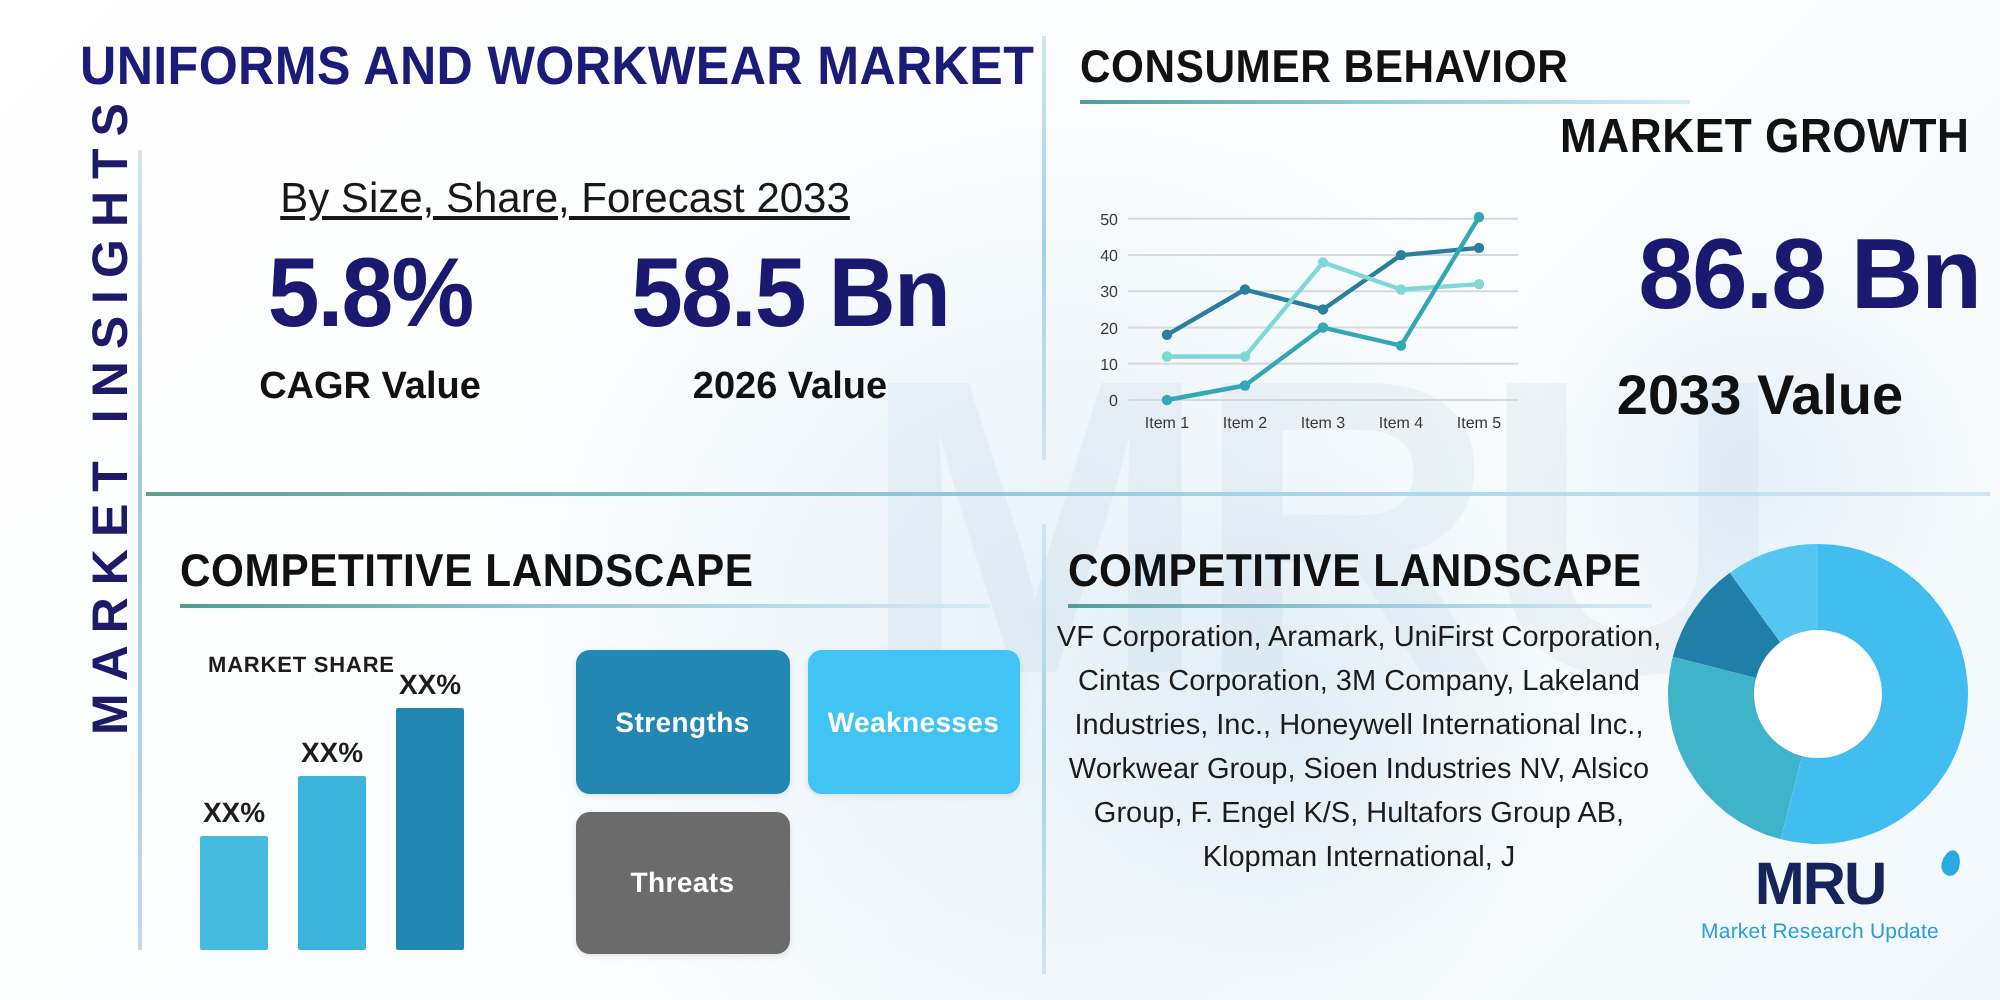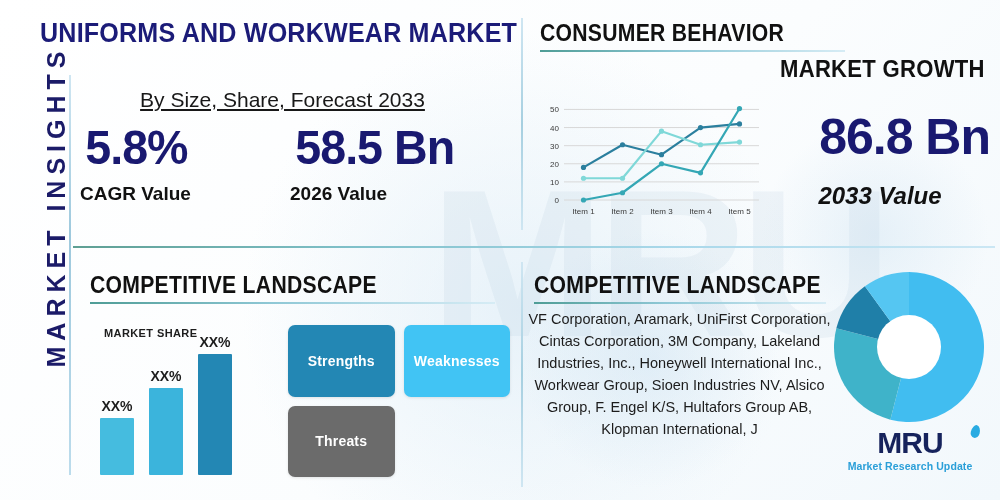--- a/index.html
+++ b/index.html
@@ -65,21 +65,21 @@
     color:#1b1b78;
     transform:scaleX(.93); transform-origin:left center;
     white-space:nowrap;
     font-family:"Liberation Sans", sans-serif;
   }
   .subtitle {
     position:absolute; left:95px; top:88px; width:375px;
     text-align:center; font-size:21px; color:#181818;text-decoration:underline;
   }
   .kpi-wrap { position:absolute; left:80px; top:122px; width:420px; display:flex; }
-  .kpi { flex:1; text-align:left; }
+  .kpi { flex:1; text-align:center; }
   .kpi-val {
     font-size:49px; font-weight:700; color:#191970; line-height:1.05;
     letter-spacing:-1px;
     transform:scaleX(.95); 
   }
   .kpi-lbl { font-size:19px; font-weight:700; color:#111; margin-top:10px; }
   
   .sec-head {
     position:absolute;
     font-size:23px; font-weight:700; color:#111;
@@ -93,21 +93,21 @@
     position:absolute; left:780px; top:55px;
     font-size:24px; font-weight:700; color:#111; letter-spacing:.3px;
     transform:scaleX(.92); transform-origin:left center; white-space:nowrap;
   }
   .mg-val {
     position:absolute; left:770px; top:108px; width:220px; text-align:right;
     font-size:50px; font-weight:700; color:#191970; letter-spacing:-1px;
   }
   .mg-lbl {
     position:absolute; left:770px; top:182px; width:220px; text-align:center;
-    font-size:24px; font-weight:700; color:#111;font-style:italic;
+    font-size:28px; font-weight:700; color:#111;
   }
   
   .linechart { position:absolute; left:540px; top:98px; width:225px; height:122px; }
   
   .ms-label {
     position:absolute; left:104px; top:327px;
     font-size:11px; font-weight:700; color:#1d1d1d; letter-spacing:.4px;
   }
   .bars { position:absolute; left:100px; top:335px; width:160px; height:140px; }
   .bar { position:absolute; bottom:0; width:34px; border-radius:1px; }
@@ -134,21 +134,21 @@
     position:absolute; left:50%; top:50%; transform:translate(-50%,-50%);
     width:64px; height:64px; border-radius:50%; background:#fff;
   }
   
   .logo { position:absolute; left:845px; top:428px; width:130px; text-align:center; }
   .logo-mark { font-size:30px; font-weight:800; color:#16235c; letter-spacing:-1px;
                line-height:1; position:relative; display:inline-block; }
   .logo-drop { position:absolute; right:-5px; top:-3px; width:9px; height:13px;
                background:#29abe2; border-radius:50% 50% 50% 50%/60% 60% 40% 40%;
                transform:rotate(14deg); }
-  .logo-tag { font-size:10.5px; font-weight:700; color:#2a9fd8; margin-top:2px;
+  .logo-tag { font-size:10.5px; font-weight:400; color:#2a9fd8; margin-top:2px;
               letter-spacing:.1px; }
 </style>
 </head>
 <body>
 
 <div id="infographic">
 
   <div class="watermark">MRU</div>
   <div class="wm-blob" style="left:520px;top:230px;width:260px;height:260px;"></div>
   <div class="wm-blob" style="left:760px;top:120px;width:230px;height:230px;"></div>

